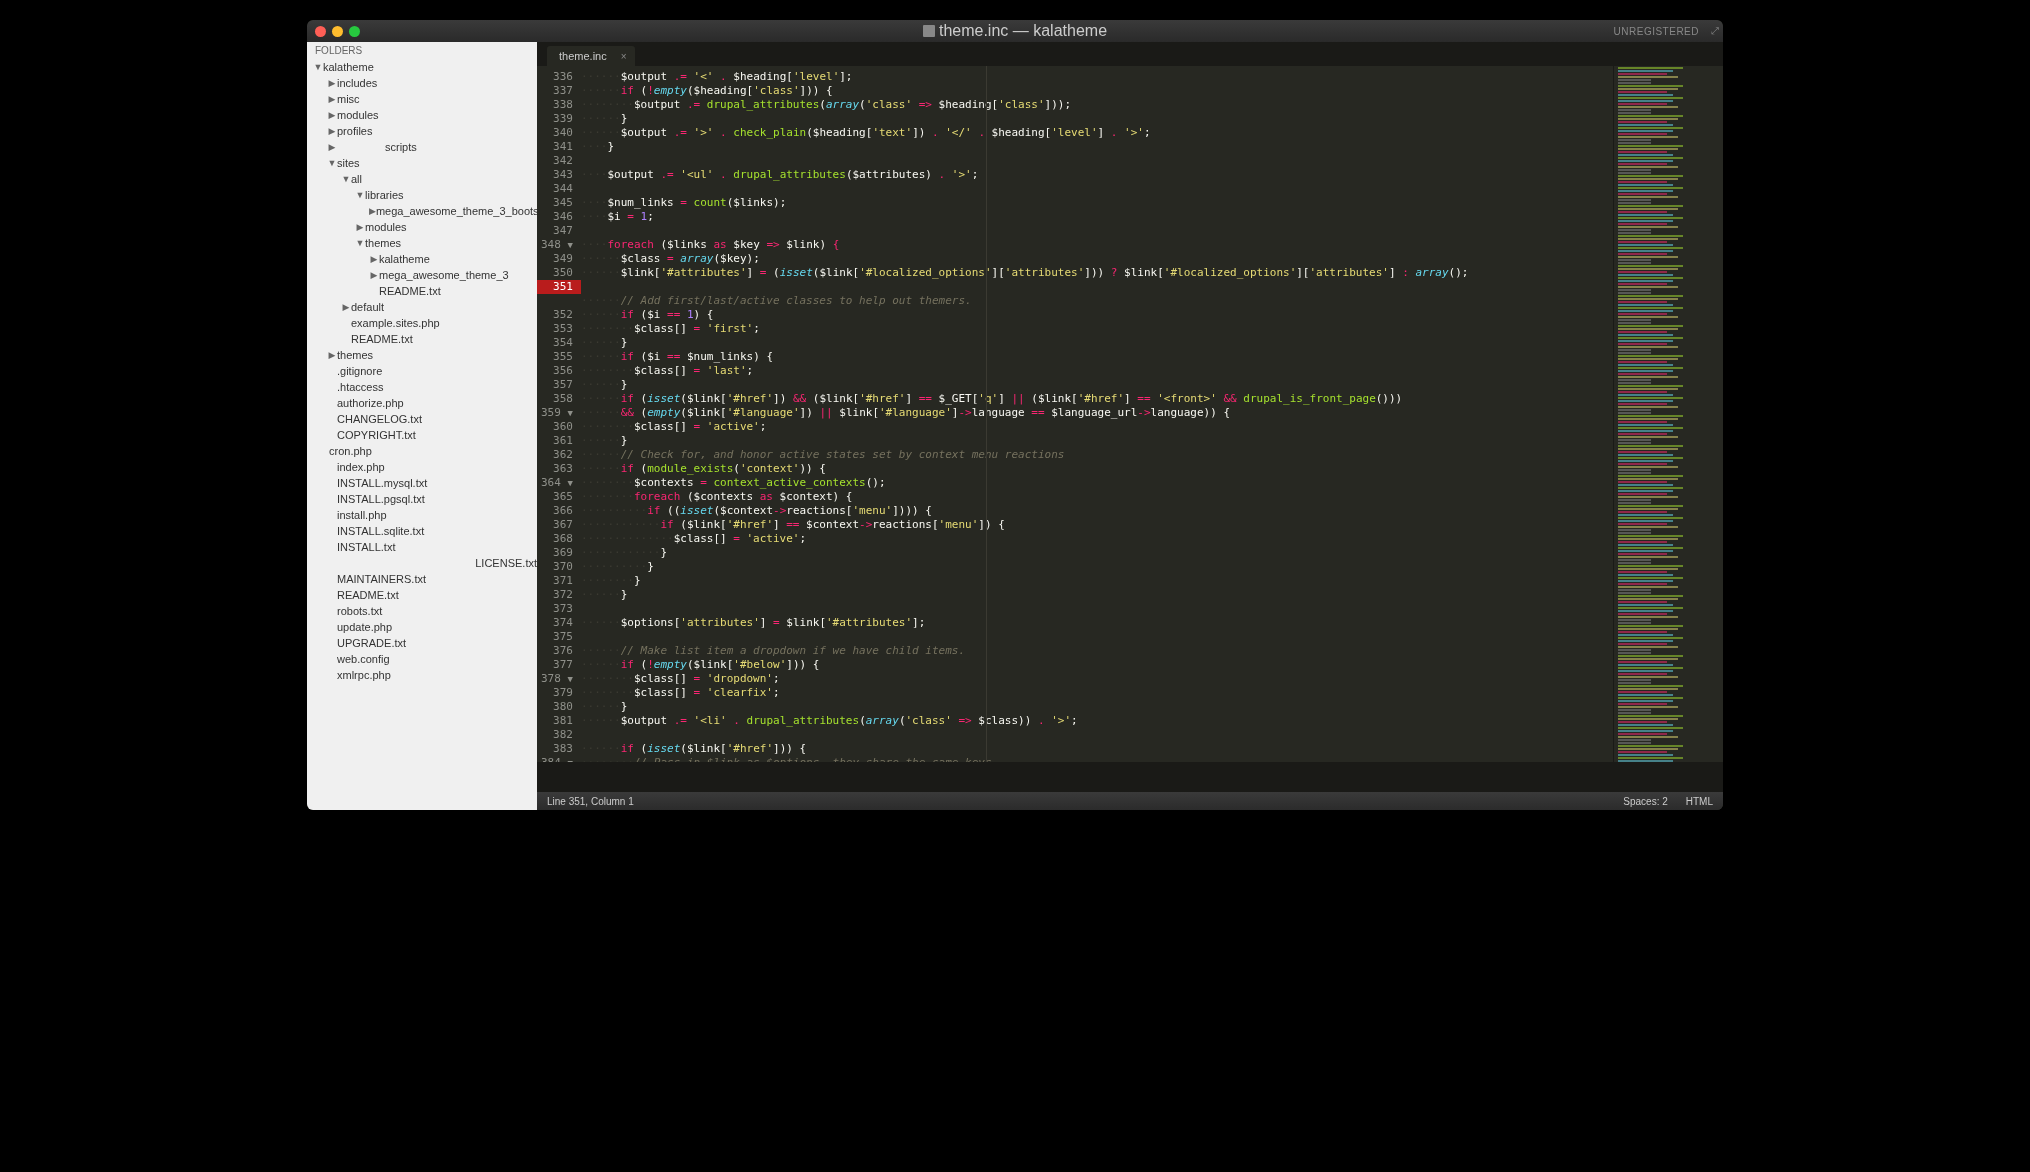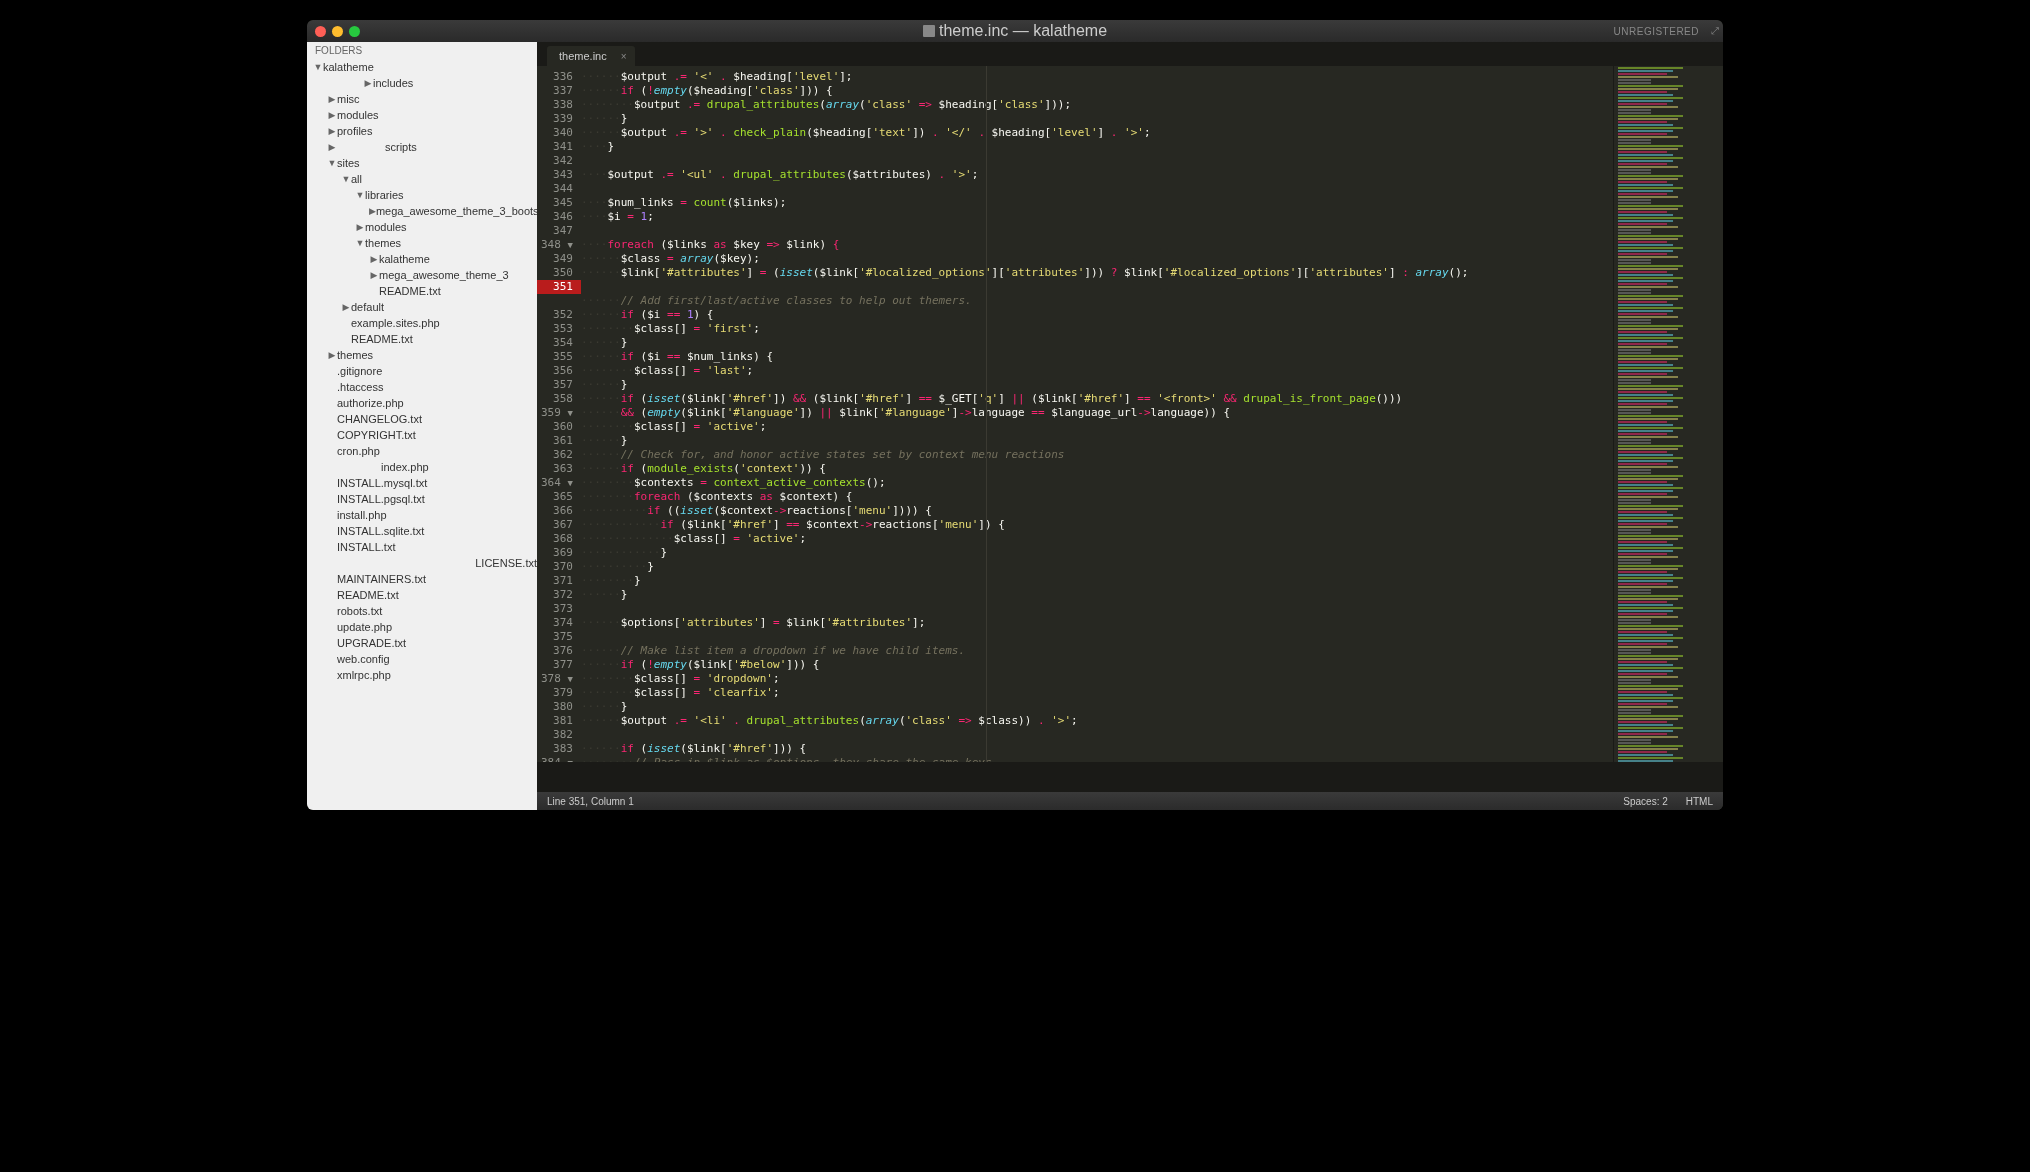--- a/index.html
+++ b/index.html
@@ -76,21 +76,21 @@
   </div>
 
   <div class="body">
     <div class="sidebar">
       <div class="sb-header">FOLDERS</div>
       <div class="tree" id="tree">
           <div class="tree-row" style="padding-left: 6px;">
             <span class="arrow down"></span>
             <span class="tree-label">kalatheme</span>
           </div>
-          <div class="tree-row" style="padding-left: 20px; margin-left: 36px;">
+          <div class="tree-row" style="padding-left: 20px;">
             <span class="arrow right"></span>
             <span class="tree-label">includes</span>
           </div>
           <div class="tree-row" style="padding-left: 20px;">
             <span class="arrow right"></span>
             <span class="tree-label">misc</span>
           </div>
           <div class="tree-row" style="padding-left: 20px;">
             <span class="arrow right"></span>
             <span class="tree-label">modules</span>
@@ -168,25 +168,25 @@
             <span class="tree-label">authorize.php</span>
           </div>
           <div class="tree-row" style="padding-left: 20px;">
             <span class="arrow none"></span>
             <span class="tree-label">CHANGELOG.txt</span>
           </div>
           <div class="tree-row" style="padding-left: 20px;">
             <span class="arrow none"></span>
             <span class="tree-label">COPYRIGHT.txt</span>
           </div>
-          <div class="tree-row" style="padding-left: 20px;">
+          <div class="tree-row" style="padding-left: 12px;">
             <span class="arrow none"></span>
             <span class="tree-label">cron.php</span>
           </div>
-          <div class="tree-row" style="padding-left: 20px; margin-left: 44px;">
+          <div class="tree-row" style="padding-left: 20px;">
             <span class="arrow none"></span>
             <span class="tree-label">index.php</span>
           </div>
           <div class="tree-row" style="padding-left: 20px;">
             <span class="arrow none"></span>
             <span class="tree-label">INSTALL.mysql.txt</span>
           </div>
           <div class="tree-row" style="padding-left: 20px;">
             <span class="arrow none"></span>
             <span class="tree-label">INSTALL.pgsql.txt</span>

